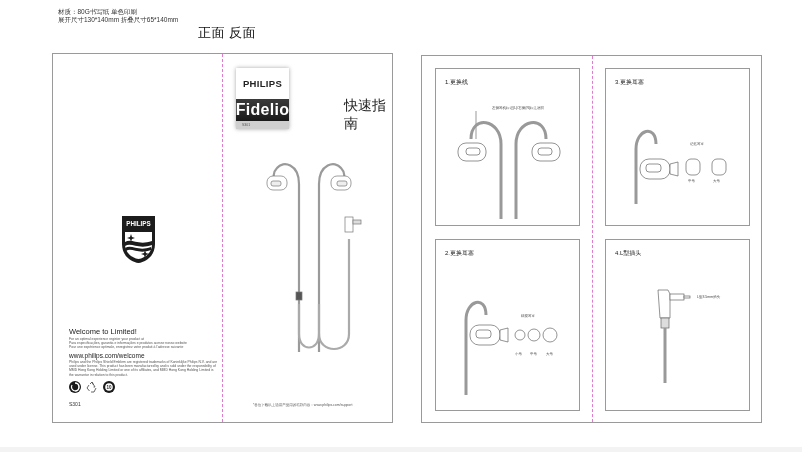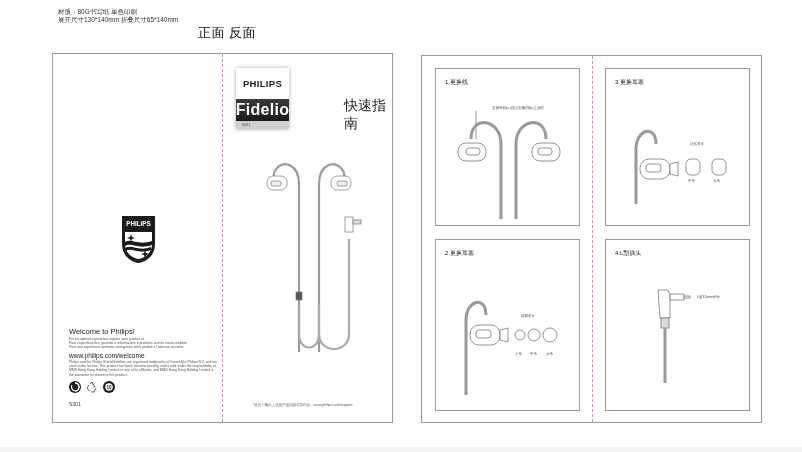--- a/index.html
+++ b/index.html
@@ -60,21 +60,21 @@
     <path d="M2 2 H35 V30 C35 42 26 48 18.5 49 C11 48 2 42 2 30 Z" fill="#1c1c1c"></path>
     <text x="18.5" y="12" font-size="6.3" font-weight="bold" fill="#fff" text-anchor="middle" font-family="Liberation Sans, sans-serif">PHILIPS</text>
     <path d="M5 18 H32 V30 C32 39 25 44 18.5 45 C12 44 5 39 5 30 Z" fill="#fff"></path>
     <path d="M5 28 C12 24 18 32 32 27 V31 C18 36 12 28 5 32 Z" fill="#1c1c1c"></path>
     <path d="M5 34 C12 30 18 38 31 33 V36 C18 41 12 33 6 37 Z" fill="#1c1c1c"></path>
     <path d="M11 20 L12 23 L15 24 L12 25 L11 28 L10 25 L7 24 L10 23 Z" fill="#1c1c1c"></path>
     <path d="M25 36 L26 39 L29 40 L26 41 L25 44 L24 41 L21 40 L24 39 Z" fill="#1c1c1c"></path>
   </svg>
 
   <div class="welcome">
-    <h2>Welcome to Philips!</h2>
+    <h2>Welcome to Limited!</h2>
     <div class="small">For an optimal experience register your product at</div>
     <div class="small">Para especificações, garantia e informações e produtos acesse nosso website</div>
     <div class="small">Pour une expérience optimale, enregistrez votre produit à l'adresse suivante</div>
     <div class="url">www.philips.com/welcome</div>
     <div class="legal">Philips and the Philips Shield Emblem are registered trademarks of Koninklijke Philips N.V. and are used under license. This product has been manufactured by and is sold under the responsibility of MMD Hong Kong Holding Limited or one of its affiliates, and MMD Hong Kong Holding Limited is the warrantor in relation to this product.</div>
   </div>
 
   <div class="eco">
     <svg width="12" height="12" viewBox="0 0 12 12">
       <circle cx="6" cy="6" r="6" fill="#1a1a1a"></circle>

